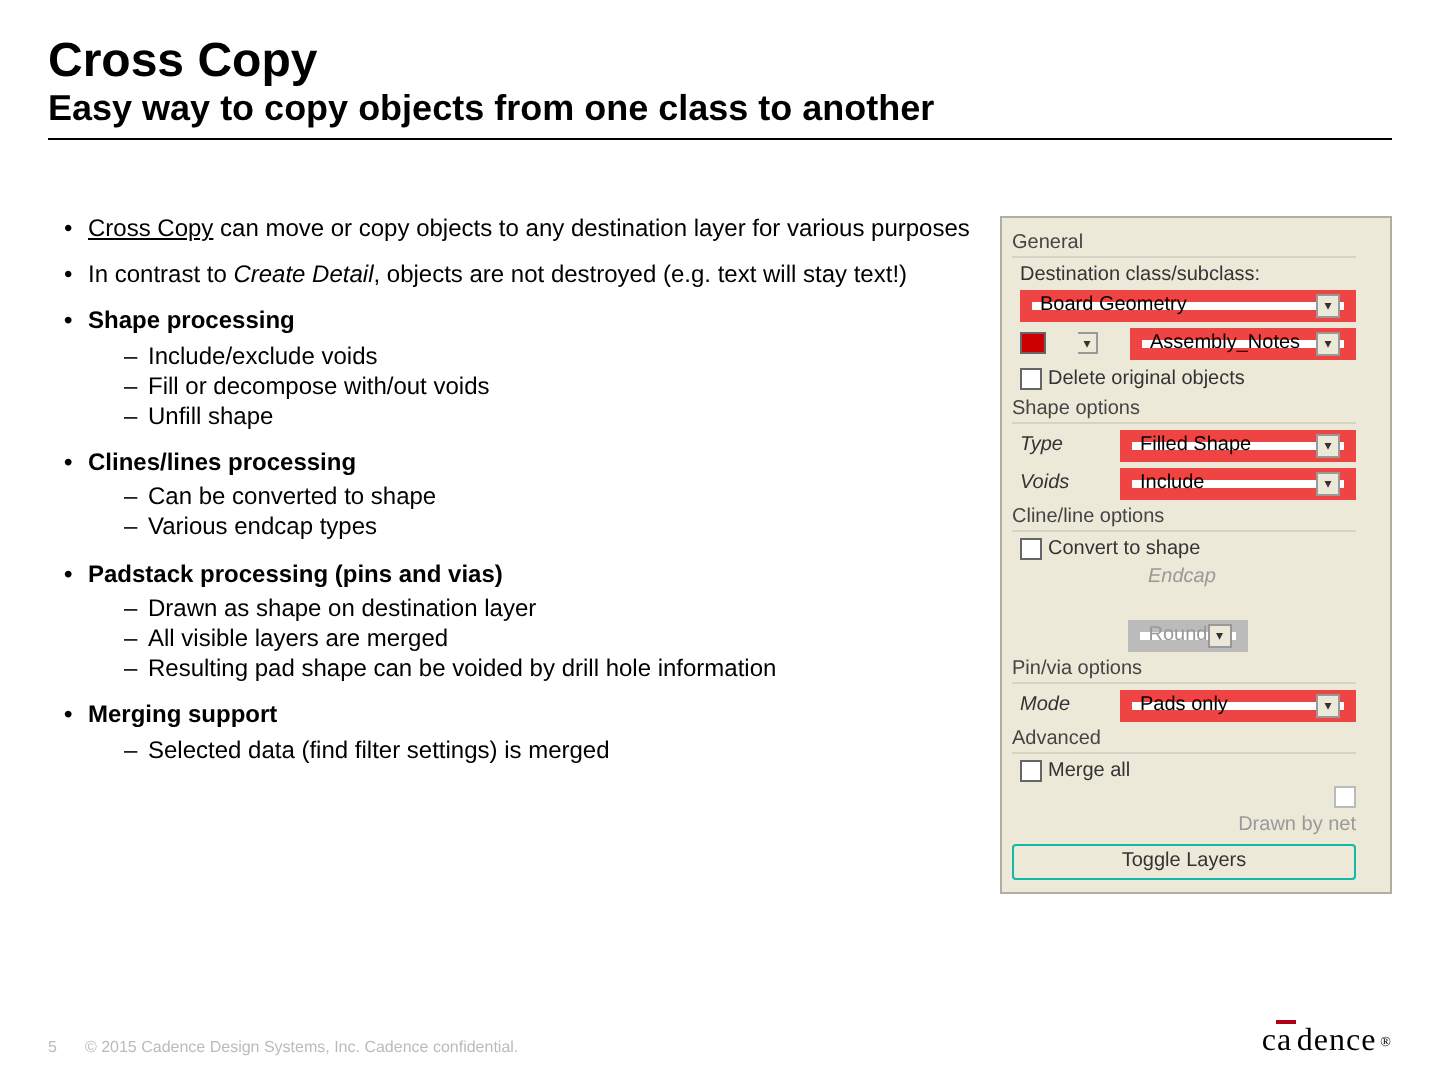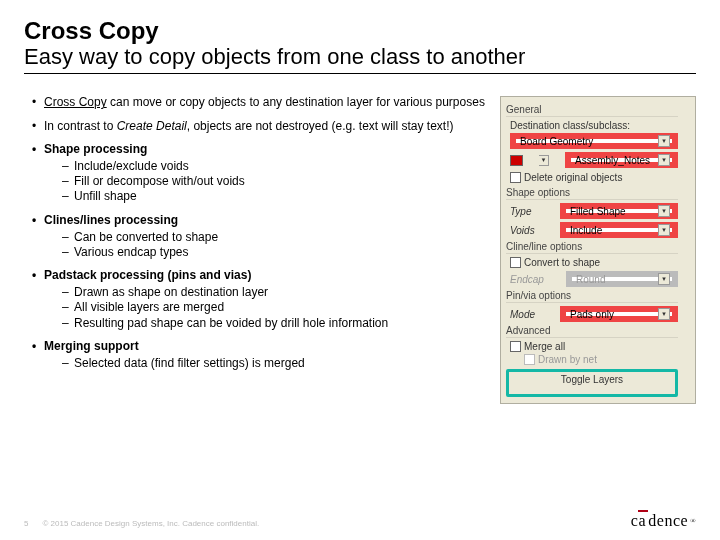--- a/index.html
+++ b/index.html
@@ -19,30 +19,30 @@
     height: 540px;
     position: relative;
     padding: 18px 24px 0 24px;
   }
   .title {
     font-size: 24px;
     font-weight: bold;
     line-height: 1.05;
   }
   .subtitle {
-    font-size: 22px;
-    font-weight: normal;
+    font-size: 18px;
+    font-weight: bold;
     line-height: 1.1;
     margin-top: 2px;
     border-bottom: 1px solid #000;
     padding-bottom: 4px;
   }
   .content {
     display: flex;
-    margin-top: 22px;
+    margin-top: 38px;
     gap: 14px;
   }
   .left {
     flex: 1 1 auto;
     font-size: 12px;
   }
   .bullets { list-style: none; padding: 0; margin: 0 0 0 8px; }
   .bullets > li { position: relative; padding-left: 12px; margin-bottom: 10px; line-height: 1.1; }
   .bullets > li::before {
     content: "•"; position: absolute; left: 0; top: 0; color: #000;
@@ -73,22 +73,22 @@
   }
   .dd .arrow {
     width:12px; height:12px; background:#ece9d8; border:1px solid #999;
     display:flex; align-items:center; justify-content:center; font-size:7px; color:#333;
   }
   .cb { display:flex; align-items:flex-end; gap:3px; }
   .cb .box { width:11px; height:11px; border:1px solid #666; background:#fff; display:flex;align-items:center;justify-content:center;font-size:9px;line-height:1;}
   .swatch { width:13px; height:11px; background:#c00; border:1px solid #666;}
   .swatch-dd { width:10px; height:11px; border:1px solid #999; border-left:none; background:#ece9d8; display:flex;align-items:center;justify-content:center;font-size:7px;}
   .btn {
-    display:block; width: 100%; height:28px; background:#ece9d8;
-    border:3px solid #14b8a6; border-radius:2px; font-size:10px; text-align:center; line-height:16px;
+    display:block; width: 100%; height:18px; background:#ece9d8;
+    border:1px solid #14b8a6; border-radius:2px; font-size:10px; text-align:center; line-height:16px;
     margin-top:3px;
   }
   .footer {
     position:absolute; left:24px; bottom:12px; font-size:8px; color:#bbb;
     display:flex; gap:14px; align-items:center;
   }
   .logo {
     position:absolute; right:24px; bottom:10px; display:flex; align-items:center;
     font-family: Georgia, serif;
   }
@@ -96,21 +96,21 @@
   .logo .a-bar {
     display:inline-block; width:0.62em; position:relative;
   }
   .logo .a-bar::after {
     content:"a"; color:#000;
   }
   .logo .a-bar::before {
     content:""; position:absolute; left:0; top:-2px; width:100%; height:2px; background:#b00015;
   }
   .logo .reg { font-size:7px; vertical-align:super; margin-left:2px;}
-  .dim { color:#999; }
+  .dim { color:#999;flex-direction:column; }
 </style>
 </head>
 <body>
 
 <div class="slide">
   <div class="title">Cross Copy</div>
   <div class="subtitle">Easy way to copy objects from one class to another</div>
 
   <div class="content">
     <div class="left">

